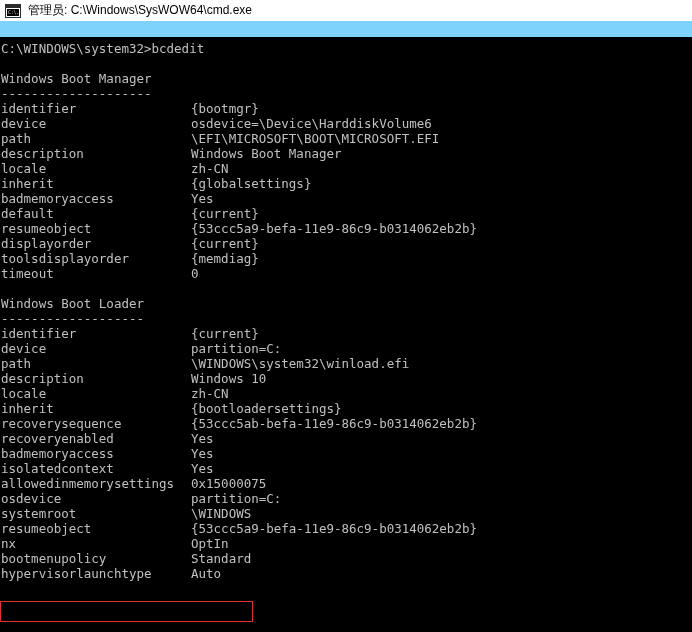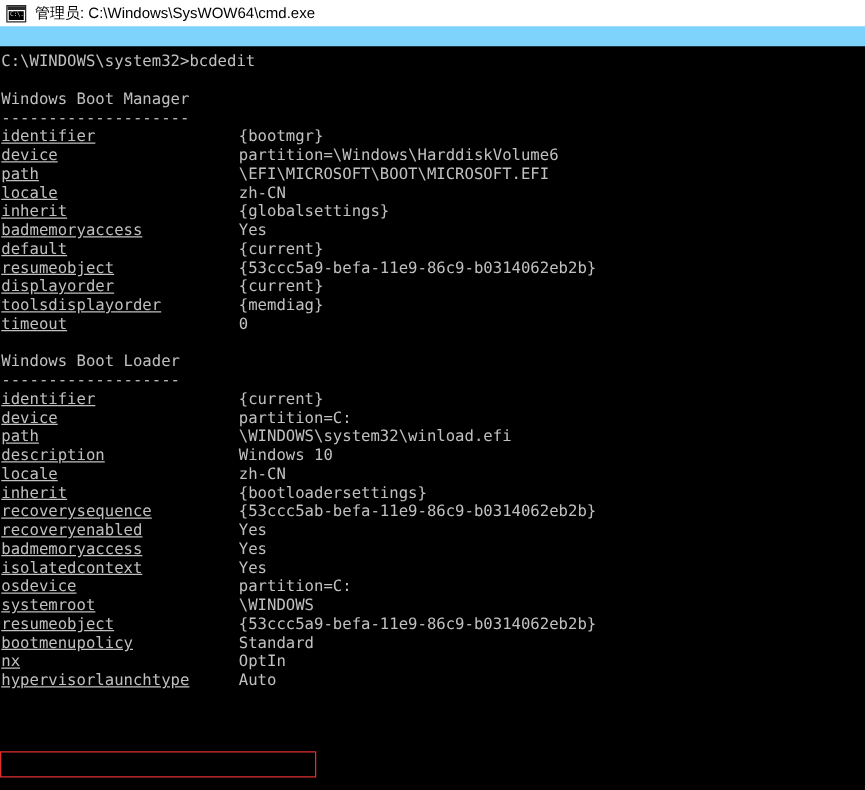--- a/index.html
+++ b/index.html
@@ -89,21 +89,20 @@
   .kv {
     height: 15px;
     white-space: pre;
     display: block;
   }
   .kv .k {
     display: inline-block;
     width: 190px;
     white-space: pre;
     overflow: visible;
-    text-decoration: underline;
   }
   .kv .v {
     white-space: pre;
   }
   .blank { height: 15px; display: block; }
   
   #annotation-box {
     position: absolute;
     left: 0px;
     top: 601px;
@@ -127,22 +126,23 @@
     <div id="title-text">管理员: C:\Windows\SysWOW64\cmd.exe</div>
   </div>
 
   <div id="console">
     <div class="line">C:\WINDOWS\system32&gt;bcdedit</div>
     <div class="blank"></div>
     <div id="sections-host">
         <div class="line">Windows Boot Manager</div>
         <div class="line">--------------------</div>
         <div class="kv"><span class="k">identifier</span><span class="v">{bootmgr}</span></div>
-        <div class="kv"><span class="k">device</span><span class="v">partition=\Windows\HarddiskVolume6</span></div>
+        <div class="kv"><span class="k">device</span><span class="v">osdevice=\Device\HarddiskVolume6</span></div>
         <div class="kv"><span class="k">path</span><span class="v">\EFI\MICROSOFT\BOOT\MICROSOFT.EFI</span></div>
+        <div class="kv"><span class="k">description</span><span class="v">Windows Boot Manager</span></div>
         <div class="kv"><span class="k">locale</span><span class="v">zh-CN</span></div>
         <div class="kv"><span class="k">inherit</span><span class="v">{globalsettings}</span></div>
         <div class="kv"><span class="k">badmemoryaccess</span><span class="v">Yes</span></div>
         <div class="kv"><span class="k">default</span><span class="v">{current}</span></div>
         <div class="kv"><span class="k">resumeobject</span><span class="v">{53ccc5a9-befa-11e9-86c9-b0314062eb2b}</span></div>
         <div class="kv"><span class="k">displayorder</span><span class="v">{current}</span></div>
         <div class="kv"><span class="k">toolsdisplayorder</span><span class="v">{memdiag}</span></div>
         <div class="kv"><span class="k">timeout</span><span class="v">0</span></div>
         <div class="blank"></div>
         <div class="line">Windows Boot Loader</div>
@@ -150,24 +150,25 @@
         <div class="kv"><span class="k">identifier</span><span class="v">{current}</span></div>
         <div class="kv"><span class="k">device</span><span class="v">partition=C:</span></div>
         <div class="kv"><span class="k">path</span><span class="v">\WINDOWS\system32\winload.efi</span></div>
         <div class="kv"><span class="k">description</span><span class="v">Windows 10</span></div>
         <div class="kv"><span class="k">locale</span><span class="v">zh-CN</span></div>
         <div class="kv"><span class="k">inherit</span><span class="v">{bootloadersettings}</span></div>
         <div class="kv"><span class="k">recoverysequence</span><span class="v">{53ccc5ab-befa-11e9-86c9-b0314062eb2b}</span></div>
         <div class="kv"><span class="k">recoveryenabled</span><span class="v">Yes</span></div>
         <div class="kv"><span class="k">badmemoryaccess</span><span class="v">Yes</span></div>
         <div class="kv"><span class="k">isolatedcontext</span><span class="v">Yes</span></div>
+        <div class="kv"><span class="k">allowedinmemorysettings</span><span class="v">0x15000075</span></div>
         <div class="kv"><span class="k">osdevice</span><span class="v">partition=C:</span></div>
         <div class="kv"><span class="k">systemroot</span><span class="v">\WINDOWS</span></div>
         <div class="kv"><span class="k">resumeobject</span><span class="v">{53ccc5a9-befa-11e9-86c9-b0314062eb2b}</span></div>
+        <div class="kv"><span class="k">nx</span><span class="v">OptIn</span></div>
         <div class="kv"><span class="k">bootmenupolicy</span><span class="v">Standard</span></div>
-        <div class="kv"><span class="k">nx</span><span class="v">OptIn</span></div>
         <div class="kv"><span class="k">hypervisorlaunchtype</span><span class="v">Auto</span></div>
       </div>
   </div>
 
   <div id="annotation-box" style="border-color: rgb(224, 48, 48);"></div>
 
 </div>
 
 </body></html>

